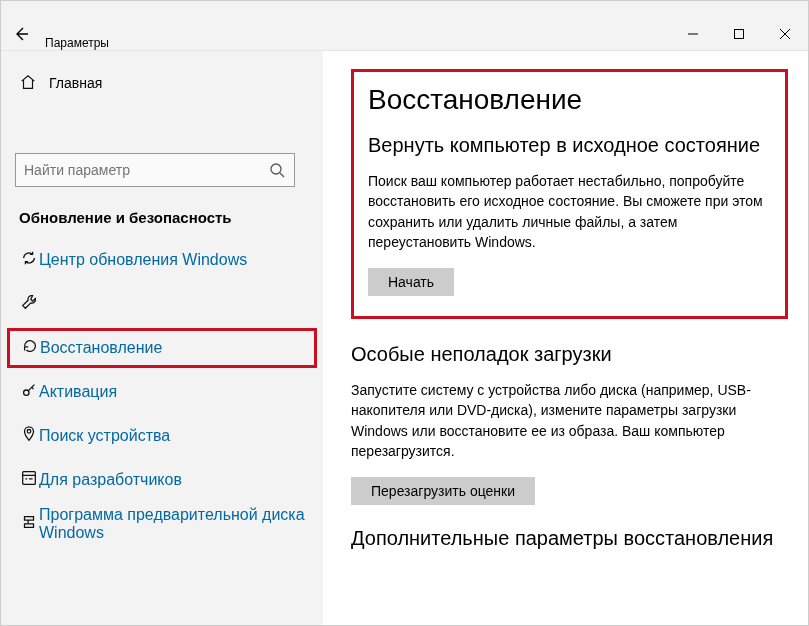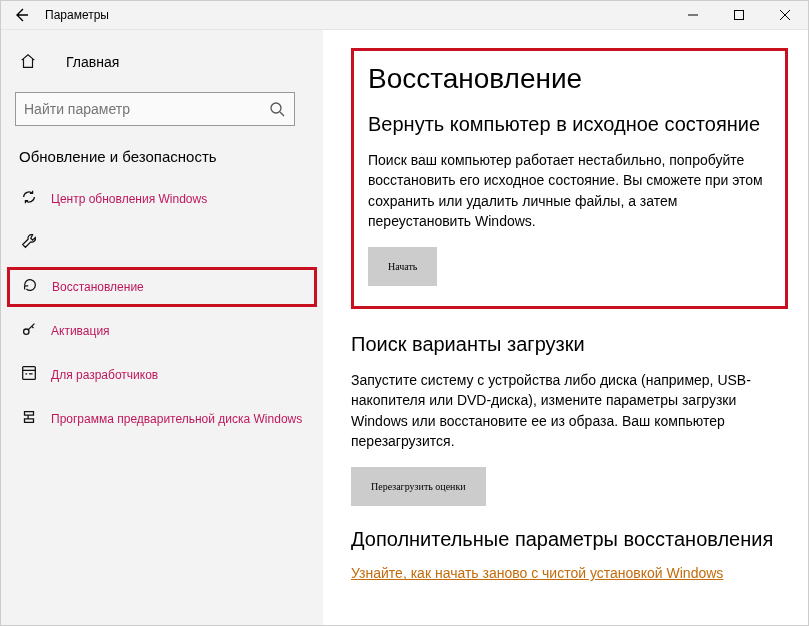--- a/index.html
+++ b/index.html
@@ -13,23 +13,23 @@
     overflow: hidden;
   }
   .window {
     width: 809px;
     height: 626px;
     display: flex;
     flex-direction: column;
     border: 1px solid #ccc;
   }
   .titlebar {
-    height: 29px;
-    display: flex;
-    align-items: center;
+    height: 50px;
+    display: flex;
+    align-items: flex-end;
     background: #f3f3f3;
     border-bottom: 1px solid #e5e5e5;
   }
   .titlebar .back {
     width: 40px; height: 32px;
     display: flex; align-items: center; justify-content: center;
     font-size: 16px;
     cursor: default;
   }
   .titlebar .title {
@@ -54,63 +54,64 @@
     width: 322px;
     background: #f3f3f3;
     padding: 12px 0 0 0;
     overflow-y: auto;
   }
   .home-row {
     display: flex;
     align-items: center;
     height: 40px;
     padding: 0 18px;
-    gap: 29px;
+    gap: 12px;
   }
   .home-row .icon { width: 18px; text-align: center; font-size: 15px; }
   .search-wrap {
     padding: 10px 14px 14px 14px;
   }
   .search {
     width: 280px;
     height: 34px;
     border: 1px solid #999;
     background: #fafafa;
     display: flex;
     align-items: center;
     padding: 0 8px;
+    margin-top: 40px;
   }
   .search input {
     flex: 1;
     border: none;
     outline: none;
     background: transparent;
     font-size: 14px;
     font-family: inherit;
     color: #555;
   }
   .search .sicon {
     width: 18px; height: 18px;
     display: flex; align-items: center; justify-content: center;
     color: #555;
   }
   .section-head {
     padding: 8px 18px 12px 18px;
-    font-weight: 400;
+    font-weight: 700;
     font-size: 15px;
   }
   .navlist { }
   .navitem {
     display: flex;
     align-items: center;
     height: 44px;
     padding: 0 18px;
-    gap: 12px;
-    font-size: 12px;
-    color: #be185d;
+    gap: 0;
+    font-size: 16px;
+    color: #0369a1;
   }
   .navitem.highlit {
     border: 3px solid #c81020;
     margin: 2px 6px;
     padding: 0 10px;
     height: 40px;
   }
   .navitem .nicon { width: 20px; text-align: center; font-size: 16px; color: #111; }
   .navitem .nlabel { flex: 1; }
   .navitem svg { width: 18px; height: 18px; fill: none; stroke: #111; stroke-width: 1.4; }
@@ -139,23 +140,23 @@
   .para {
     font-size: 14px;
     line-height: 1.45;
     color: #000;
     margin-bottom: 16px;
     max-width: 430px;
   }
   .btn {
     background: #ccc;
     border: none;
-    padding: 14px 20px;
-    font-size: 10px;
-    font-family: Liberation Serif, serif;
+    padding: 6px 20px;
+    font-size: 14px;
+    font-family: Liberation Sans, sans-serif;
     margin-bottom: 2px;
   }
   .section2 {
     padding: 0 0 0 0;
     margin-bottom: 20px;
   }
   .link {
     color: #c46b0a;
     font-size: 14px;
   }
@@ -236,20 +237,27 @@
         </div>
         <div class="navitem">
           <span class="nicon"><svg viewBox="0 0 20 20">
                 <circle cx="7" cy="13" r="3"></circle>
                 <path d="M9 11l7-7M13 7l2 2"></path>
               </svg></span>
           <span class="nlabel">Активация</span>
         </div>
         <div class="navitem">
           <span class="nicon"><svg viewBox="0 0 20 20">
+                <path d="M10 2a5 5 0 0 1 5 5c0 4-5 10-5 10S5 11 5 7a5 5 0 0 1 5-5z"></path>
+                <circle cx="10" cy="7" r="2"></circle>
+              </svg></span>
+          <span class="nlabel">Поиск устройства</span>
+        </div>
+        <div class="navitem">
+          <span class="nicon"><svg viewBox="0 0 20 20">
                 <rect x="3" y="3" width="14" height="14" rx="1"></rect>
                 <path d="M3 7h14M6 11h2M10 11h4"></path>
               </svg></span>
           <span class="nlabel">Для разработчиков</span>
         </div>
         <div class="navitem">
           <span class="nicon"><svg viewBox="0 0 20 20">
                 <path d="M5 4h10v4H5zM5 12h10v4H5zM9 8v4"></path>
               </svg></span>
           <span class="nlabel">Программа предварительной диска Windows</span>
@@ -260,26 +268,25 @@
     <div class="main">
 
       <div class="outlined">
         <h1>Восстановление</h1>
         <h2>Вернуть компьютер в исходное состояние</h2>
         <p class="para">Поиск ваш компьютер работает нестабильно, попробуйте восстановить его исходное состояние. Вы сможете при этом сохранить или удалить личные файлы, а затем переустановить Windows.</p>
         <button class="btn">Начать</button>
       </div>
 
       <div class="section2">
-        <h2>Поиск варианты загрузки</h2>
+        <h2>Особые неполадок загрузки</h2>
         <p class="para">Запустите систему с устройства либо диска (например, USB-накопителя или DVD-диска), измените параметры загрузки Windows или восстановите ее из образа. Ваш компьютер перезагрузится.</p>
         <button class="btn">Перезагрузить оценки</button>
       </div>
 
       <div class="section2">
         <h2>Дополнительные параметры восстановления</h2>
-        <a class="link" href="#">Узнайте, как начать заново с чистой установкой Windows</a>
       </div>
 
     </div>
 
   </div>
 </div>
 
 </body></html>

